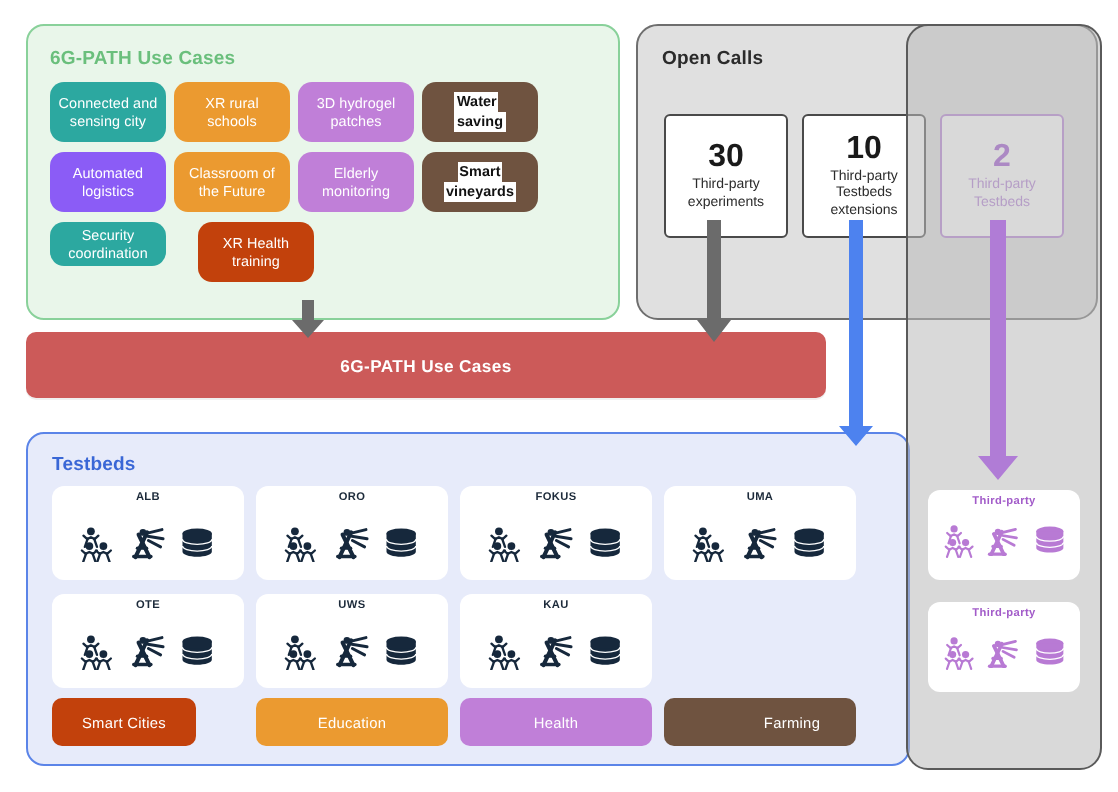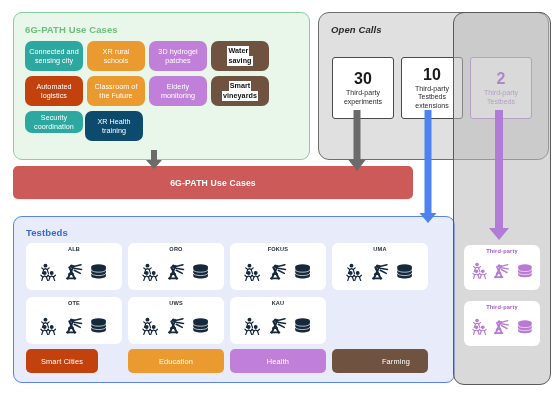--- a/index.html
+++ b/index.html
@@ -58,21 +58,21 @@
     display:inline-block;
   }
 
   
   #opencalls-panel{
     left:318px;top:12px;width:231px;height:148px;
     background:#e0e0e0;
     border:1px solid #6e6e6e;
     border-radius:11px;
   }
-  #opencalls-title{left:12px;top:11px;color:#2b2b2b;font-size:9.5px;font-style:italic;}
+  #opencalls-title{left:12px;top:11px;color:#2b2b2b;font-size:9.5px;}
 
   .oc-card{
     position:absolute;
     box-sizing:border-box;
     background:#ffffff;
     border:1px solid #4a4a4a;
     border-radius:3px;
     display:flex;flex-direction:column;align-items:center;justify-content:center;
     text-align:center;
     padding:3px 2px;
@@ -163,33 +163,33 @@
 <body>
 
 <div id="stage">
 
   <div class="panel" id="usecases-panel">
     <div class="panel-title" id="usecases-title">6G-PATH Use Cases</div>
     <div class="uc-grid" id="uc-grid">
         <div class="uc-chip" style="left: 0px; top: 0px; width: 58px; height: 30px; background: rgb(44, 168, 160);">
           <span>Connected and sensing city</span>
         </div>
-        <div class="uc-chip" style="left: 0px; top: 35px; width: 58px; height: 30px; background: #c2410c;">
+        <div class="uc-chip" style="left: 0px; top: 35px; width: 58px; height: 30px; background: #8b5cf6;">
           <span>Automated logistics</span>
         </div>
         <div class="uc-chip" style="left: 0px; top: 70px; width: 58px; height: 22px; background: rgb(44, 168, 160);">
           <span>Security coordination</span>
         </div>
         <div class="uc-chip" style="left: 62px; top: 0px; width: 58px; height: 30px; background: rgb(235, 154, 48);">
           <span>XR rural schools</span>
         </div>
         <div class="uc-chip" style="left: 62px; top: 35px; width: 58px; height: 30px; background: rgb(235, 154, 48);">
           <span>Classroom of the Future</span>
         </div>
-        <div class="uc-chip" style="left: 60px; top: 70px; width: 58px; height: 30px; background: #0c4a6e;">
+        <div class="uc-chip" style="left: 74px; top: 70px; width: 58px; height: 30px; background: #c2410c;">
           <span>XR Health training</span>
         </div>
         <div class="uc-chip" style="left: 124px; top: 0px; width: 58px; height: 30px; background: rgb(192, 127, 216);">
           <span>3D hydrogel patches</span>
         </div>
         <div class="uc-chip" style="left: 124px; top: 35px; width: 58px; height: 30px; background: rgb(192, 127, 216); align-items: center;">
           <span>Elderly monitoring</span>
         </div>
         <div class="uc-chip highlight" style="left: 186px; top: 0px; width: 58px; height: 30px; background: rgb(111, 83, 64);">
           <div style="text-align: left;"><span class="hl">Water</span><br><span class="hl">saving</span><br></div>

